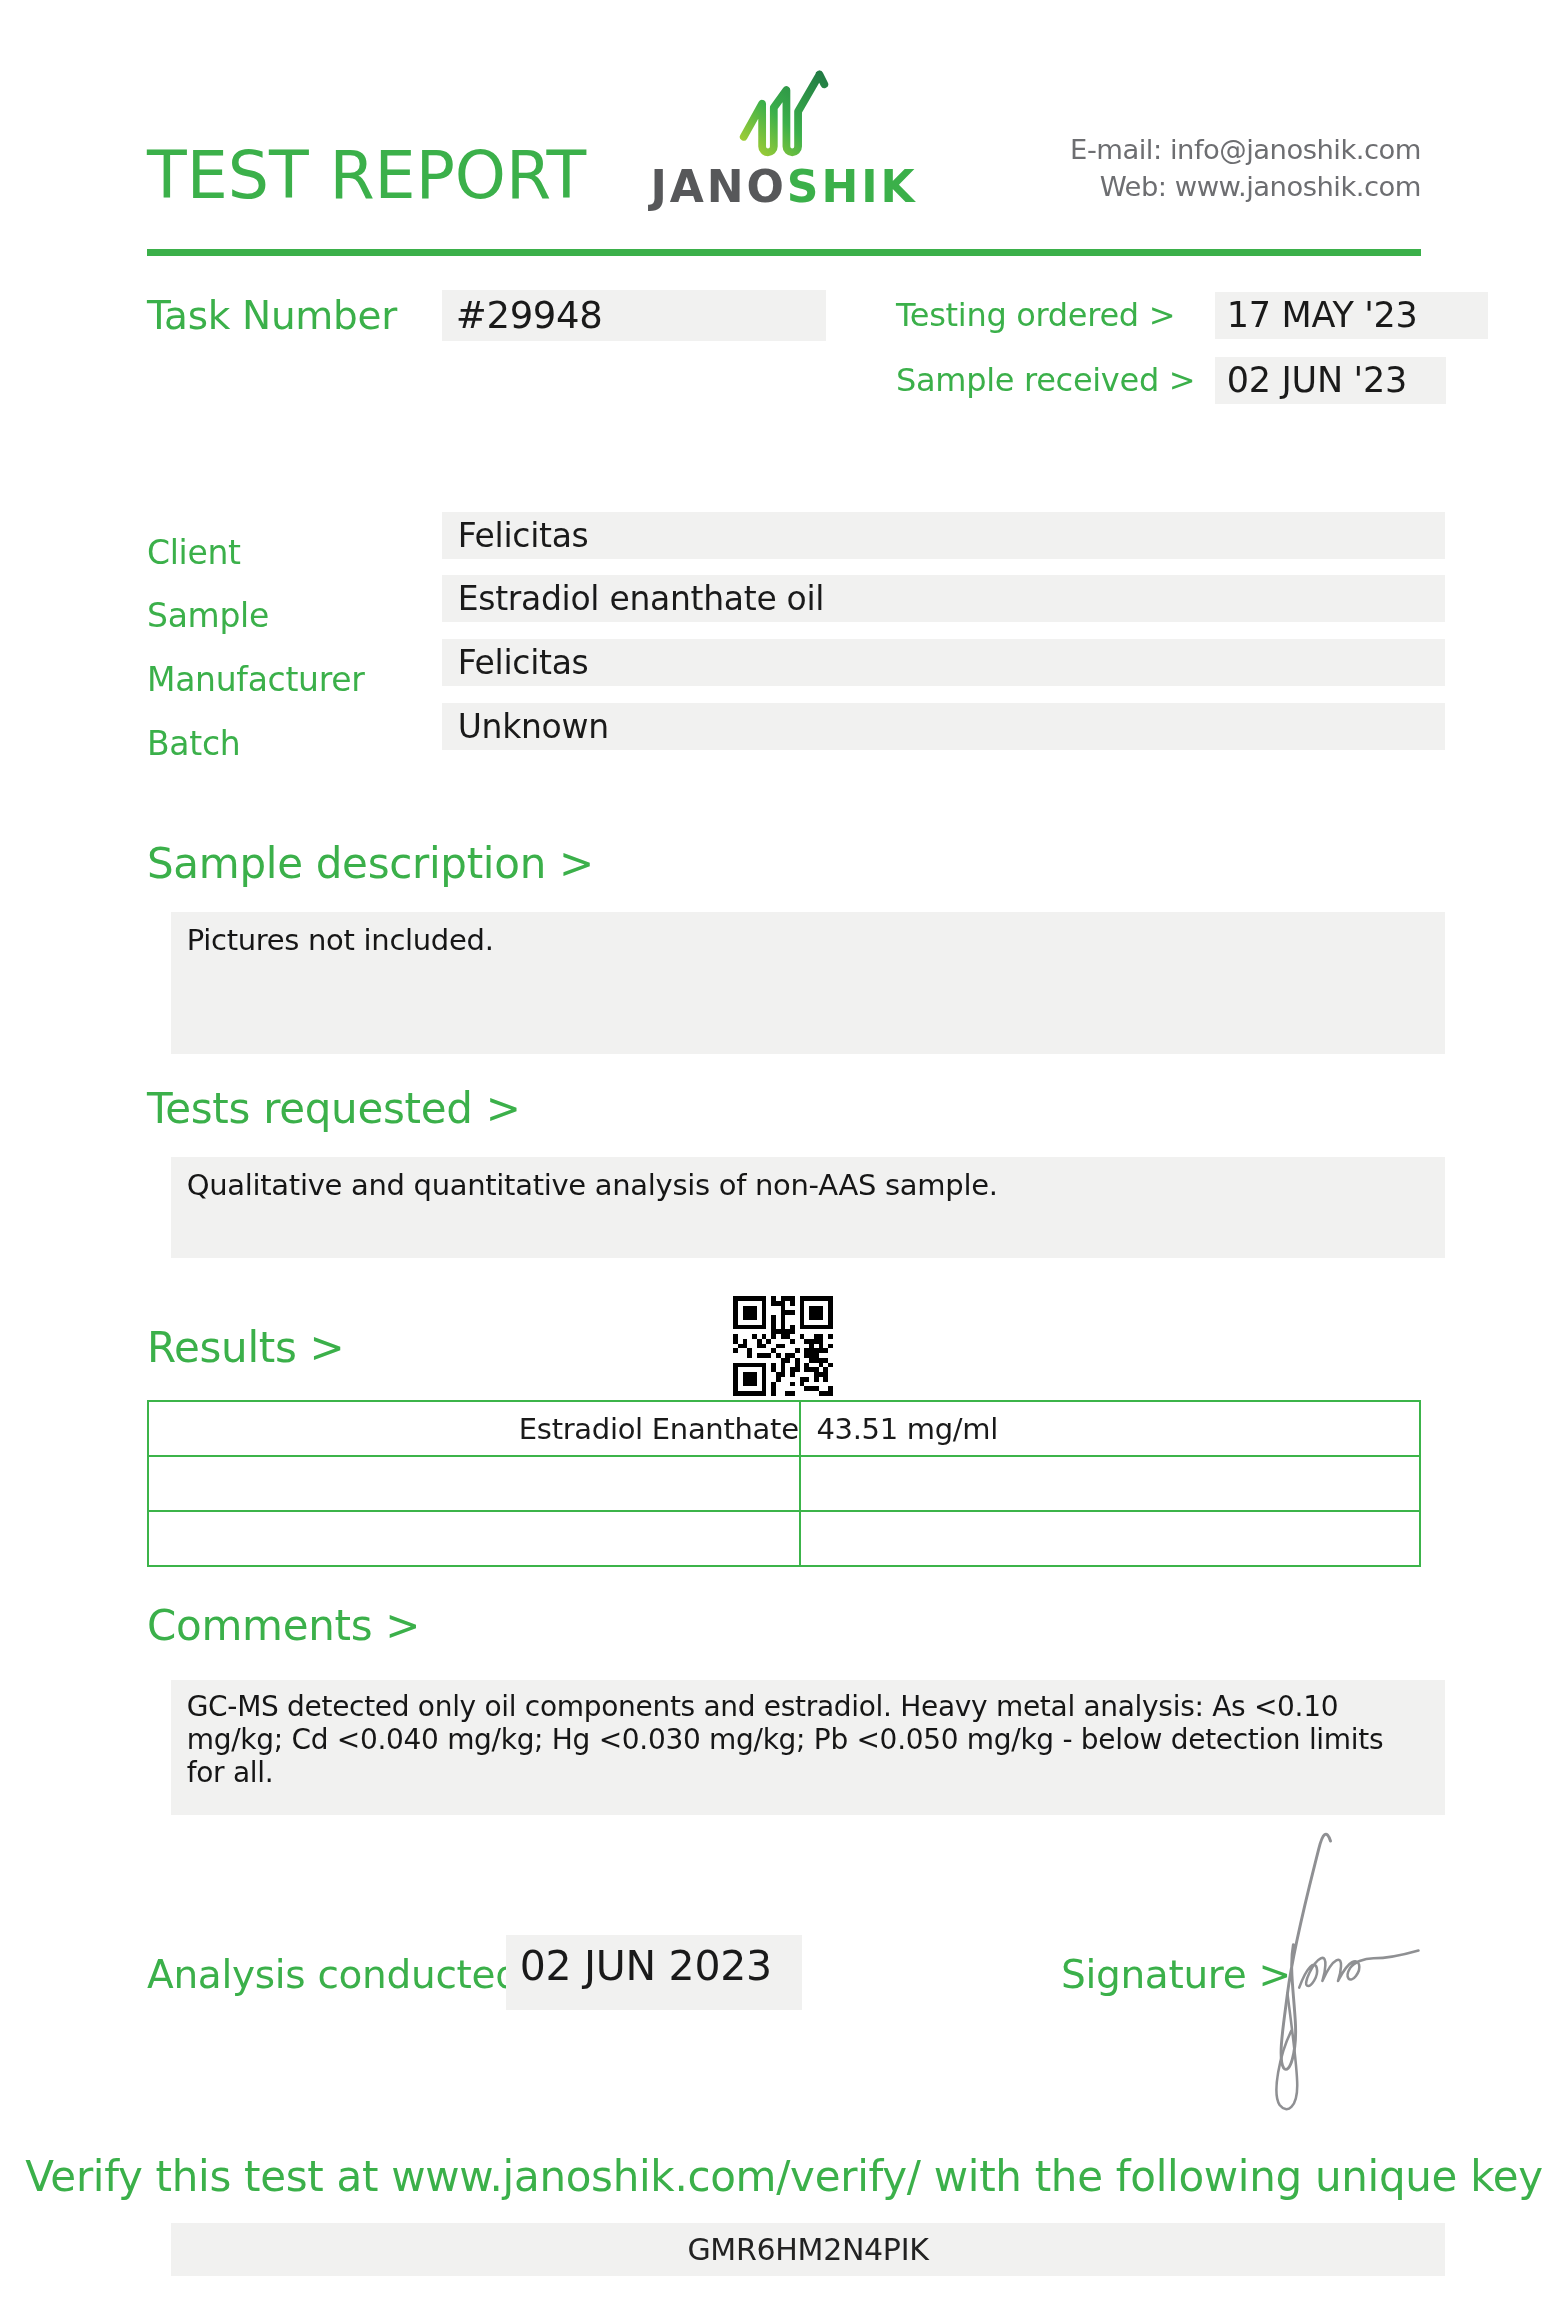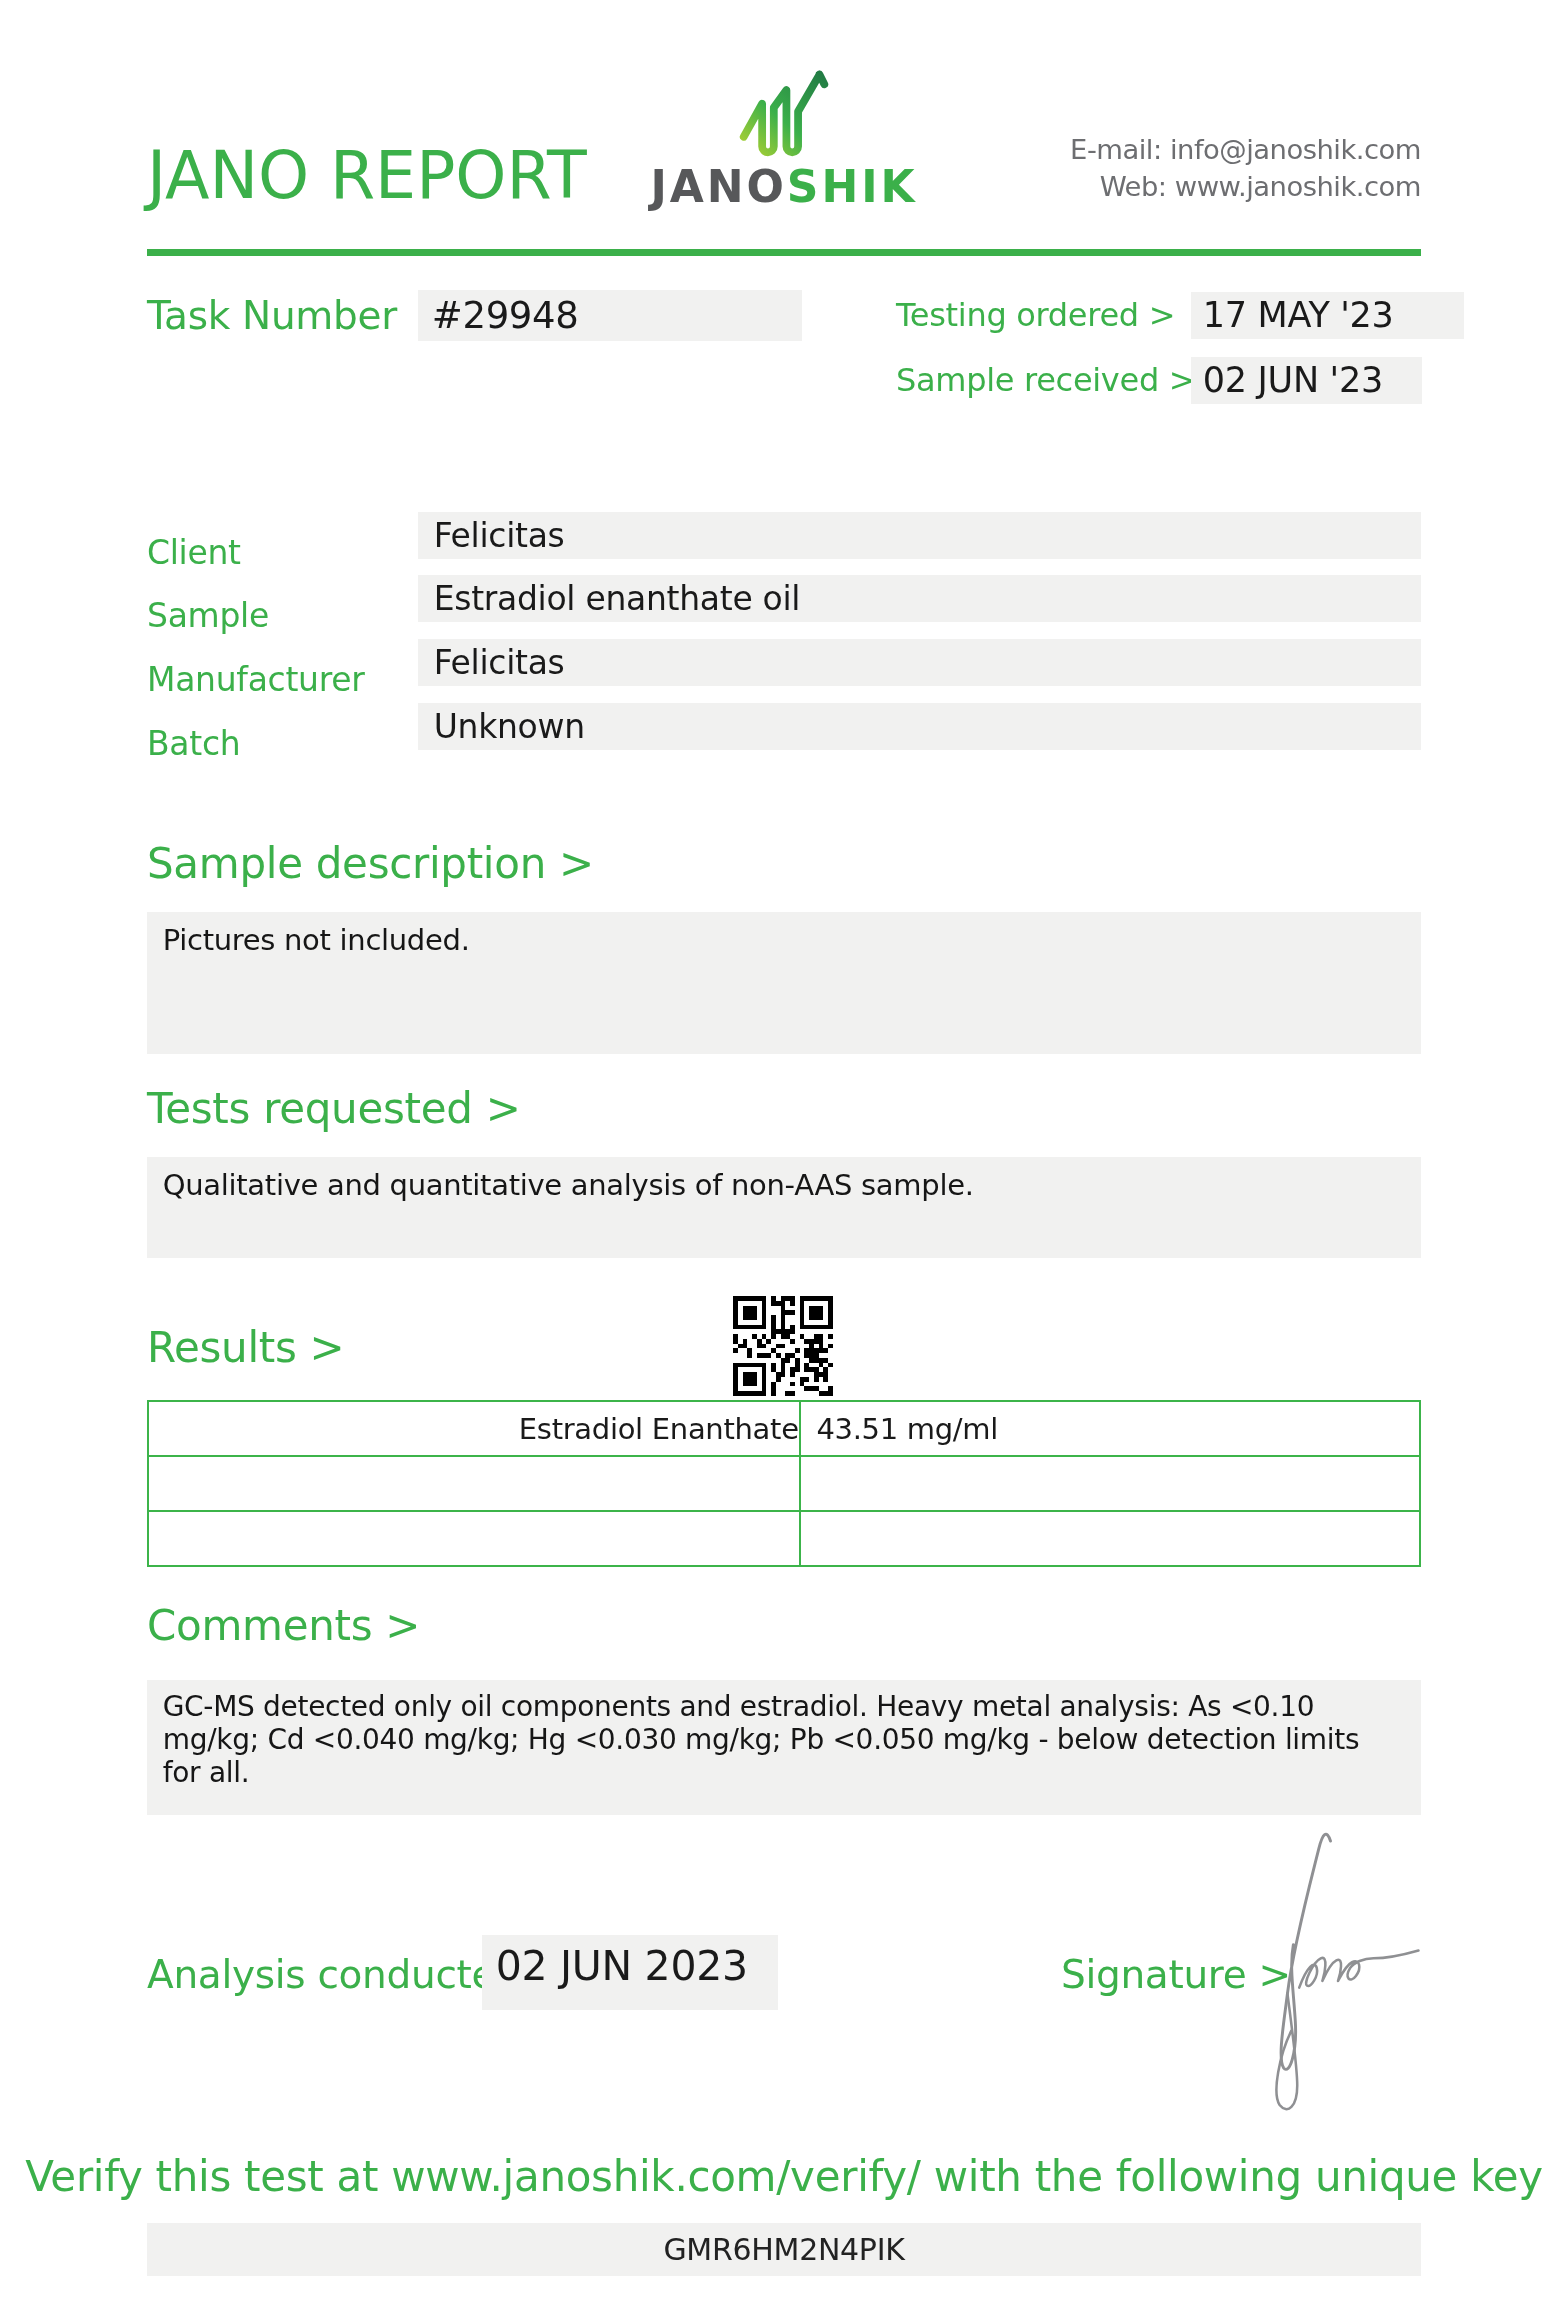--- a/index.html
+++ b/index.html
@@ -15,21 +15,21 @@
   .logo-icon{left:737px;top:61px;width:94px;height:102px;}
   .logo-text{left:627px;top:165px;width:314px;text-align:center;font-size:44px;font-weight:600;letter-spacing:2.9px;line-height:1;}
   .logo-jano{color:#57585a;}
   .logo-shik{color:#3bb04a;}
 
   .contact{right:147px;top:131px;text-align:right;font-size:27.4px;line-height:37px;color:#6d6e71;letter-spacing:-0.5px;}
 
   .divider{left:147px;top:249px;width:1274px;height:6.9px;background:#3bb04a;}
 
   .field-label{color:#3bb04a;font-weight:500;}
-  .graybox{background:#f1f1f0;}
+  .graybox{background:#f1f1f0;margin-left:24px;}
 
   .task-label{left:147px;top:290px;font-size:39px;line-height:51px;}
   .task-box{left:418px;top:290px;width:384px;height:51px;font-size:37px;line-height:51px;padding-left:13.7px;box-sizing:border-box;}
 
   .ord-label{left:896px;top:292px;font-size:32px;line-height:47px;}
   .ord-box{left:1191px;top:292px;width:273px;height:47px;font-size:35px;line-height:47px;padding-left:11.8px;box-sizing:border-box;}
   .rec-label{left:896px;top:357px;font-size:32px;line-height:47px;}
   .rec-box{left:1191px;top:357px;width:231px;height:47px;font-size:35px;line-height:47px;padding-left:11.8px;box-sizing:border-box;}
 
   .info-label{left:147px;font-size:33px;line-height:47px;margin-top:17px;}
@@ -50,21 +50,21 @@
   .signature-svg{left:1264px;top:1819px;width:176px;height:308px;}
 
   .verify-line{left:0;top:2152px;width:1568px;text-align:center;font-size:42px;color:#3bb04a;font-weight:500;}
   .key-box{left:147px;top:2223px;width:1274px;height:53px;text-align:center;font-size:30px;line-height:53px;color:#222;}
 </style>
 </head>
 <body>
 
 <div class="page">
 
-  <div class="abs report-title">JANO REPORT</div>
+  <div class="abs report-title">TEST REPORT</div>
 
   <svg class="abs logo-icon" viewBox="0 0 95 105" fill="none">
     <defs>
       <linearGradient id="lg" x1="0" y1="105" x2="95" y2="0" gradientUnits="userSpaceOnUse">
         <stop offset="0" stop-color="#cdda2c"></stop>
         <stop offset="0.45" stop-color="#3bb04a"></stop>
         <stop offset="1" stop-color="#1c6f43"></stop>
       </linearGradient>
     </defs>
     <path d="M6 78 L25 44 L25 88 a6 6 0 0 0 12 0 L37 48 L50 30 L50 88 a6 6 0 0 0 12 0 L62 52 L84 14 M84 14 L89 24" stroke="url(#lg)" stroke-width="8" stroke-linecap="round" stroke-linejoin="round"></path>

